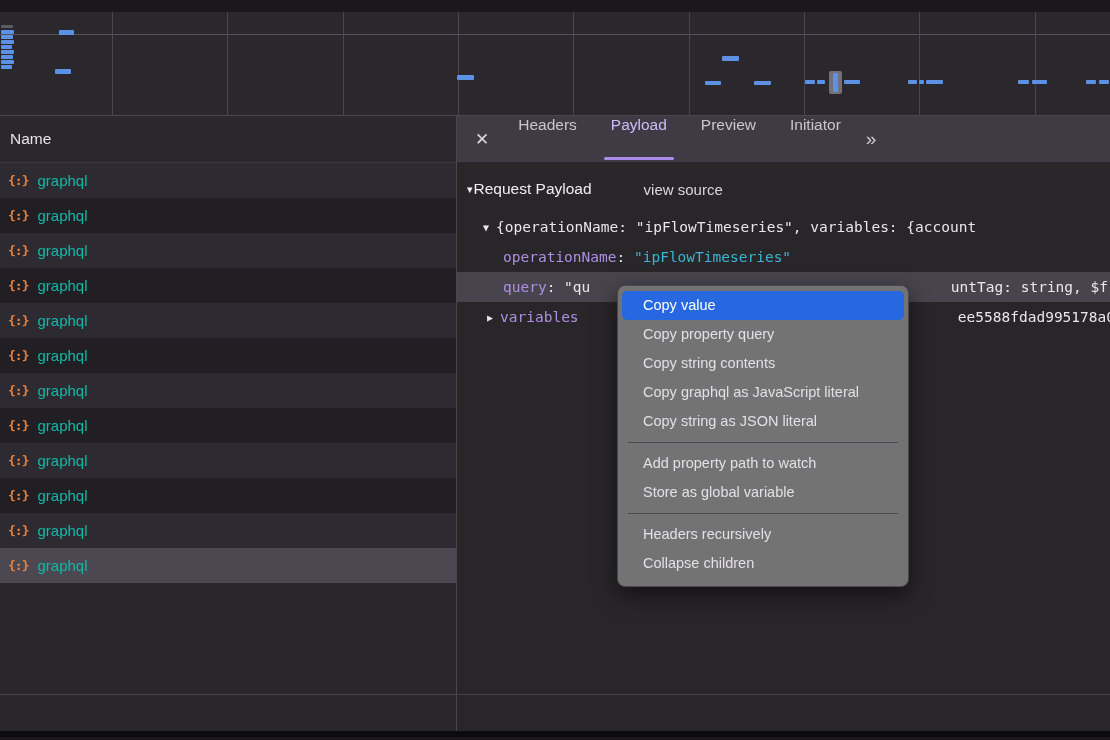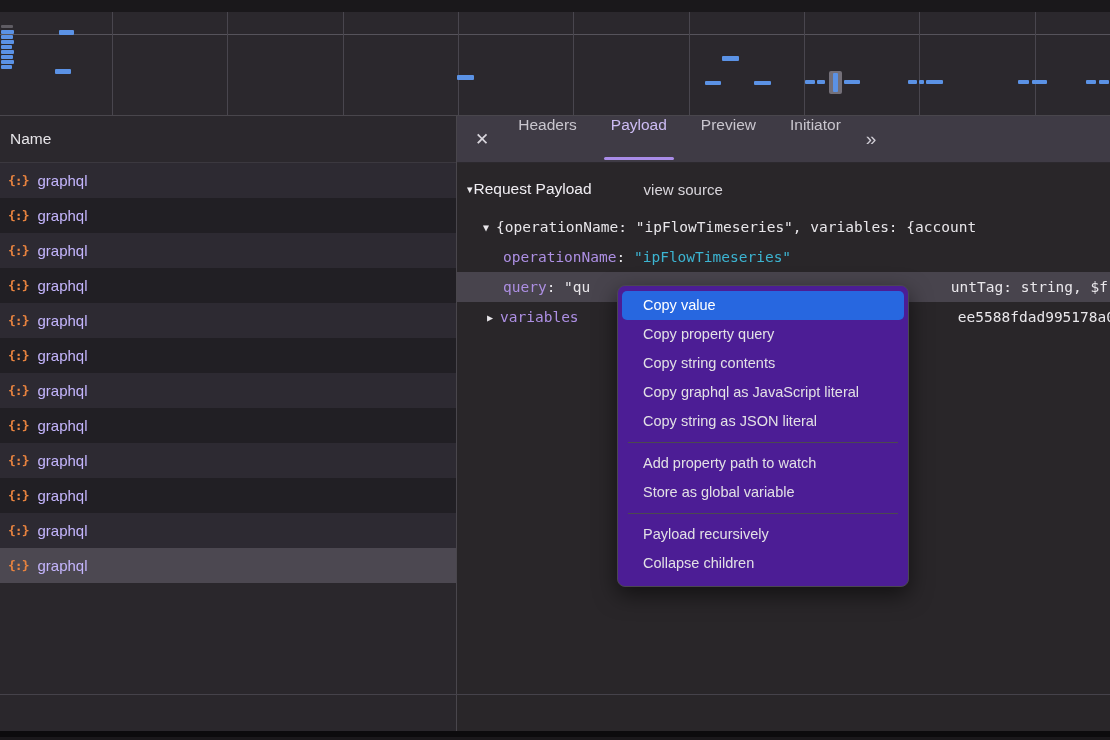--- a/index.html
+++ b/index.html
@@ -20,21 +20,21 @@
 
   
   .left-panel{position:absolute; left:0; top:104px; width:456px; height:636px;}
   .name-header{height:46px; line-height:46px; padding-left:10px; font-size:15.5px; color:#e6e4e8; background:#2b282d; border-bottom:1px solid #3b383f;}
   .rows{position:absolute; left:0; top:47px; width:456px;}
   .net-row{height:35px; display:flex; align-items:center; width:456px;}
   .rows div.net-row:nth-of-type(odd){background:#2d2a32;}
   .rows div.net-row:nth-of-type(even){background:#211f24;}
   .rows div.net-row.selected{background:#4c4851;}
   .json-icon{font-family:"DejaVu Sans Mono",monospace; font-weight:bold; font-size:13px; color:#e8833f; margin:0 9px 0 8px; letter-spacing:-1px;}
-  .row-label{font-size:15px; color:#c4b5fd;}
+  .row-label{font-size:15px; color:#14b8a6;}
 
   
   .right-panel{position:absolute; left:456px; top:104px; width:654px; height:636px; background:#292629; border-left:1px solid #49464c; box-sizing:border-box;}
   .tab-bar{position:absolute; left:0; top:0; right:0; height:46px; background:#3f3b45; display:flex; align-items:center; padding-left:18px; border-bottom:1px solid #2c292e;}
   .close{font-size:17px; color:#d9d6dd; margin-right:12px; cursor:default;}
   .tabs{display:flex; height:100%;}
   .tab{position:relative; height:100%; display:flex; padding:0 17px; font-size:15.5px; color:#c9c6ce;}
   .tab.active{color:#cdbcf4;}
   .tab.active::after{content:''; position:absolute; left:10px; right:10px; bottom:2px; height:3px; border-radius:2px; background:#a98ce8;}
   .overflow{font-size:19px; color:#cfccd4; margin-left:8px; letter-spacing:-2px;}
@@ -51,21 +51,21 @@
   .l2{padding-left:46px;}
   .l3{padding-left:46px; background:#48444d;}
   .l4{padding-left:30px;}
   .key{color:#ad8fe3;}
   .str{color:#3cb4d1;}
   .plain{color:#e8e6ea;}
   .right-seg{position:absolute; right:2px; top:0; height:30px; line-height:30px; color:#e9e7eb;}
   .right-seg.clip{right:-5px;}
 
   
-  .context-menu{position:absolute; left:617px; top:273px; width:292px; background:#4c1d95; border:1px solid #4a4750; border-radius:8px; box-shadow:0 8px 22px rgba(0,0,0,.55); padding:5px 0 8px 0; z-index:20; box-sizing:border-box;}
+  .context-menu{position:absolute; left:617px; top:273px; width:292px; background:#737373; border:1px solid #4a4750; border-radius:8px; box-shadow:0 8px 22px rgba(0,0,0,.55); padding:5px 0 8px 0; z-index:20; box-sizing:border-box;}
   .menu-item{height:29px; line-height:29px; margin:0 4px; padding-left:21px; border-radius:5px; font-size:14.5px; color:#e2e0e5; white-space:nowrap;}
   .menu-item.highlighted{background:#2767e0; color:#ffffff;}
   .menu-sep{height:1px; background:#4c4950; margin:6px 10px;}
 
   
   .footer-line{position:absolute; left:0; top:682px; width:1110px; height:1px; background:#45424a; z-index:5;}
   .bottom-bar{position:absolute; left:0; bottom:0; width:1110px; height:6px; background:#0c0b0d; z-index:6;}
 </style>
 </head>
 <body>
@@ -264,21 +264,21 @@
         <span>Add property path to watch</span>
       </div>
 
       <div class="menu-item">
         <span>Store as global variable</span>
       </div>
 
       <div class="menu-sep"></div>
 
       <div class="menu-item">
-        <span>Payload recursively</span>
+        <span>Headers recursively</span>
       </div>
 
       <div class="menu-item">
         <span>Collapse children</span>
       </div>
     </div>
 
   <div class="footer-line"></div>
   <div class="bottom-bar"></div>
 </div>

